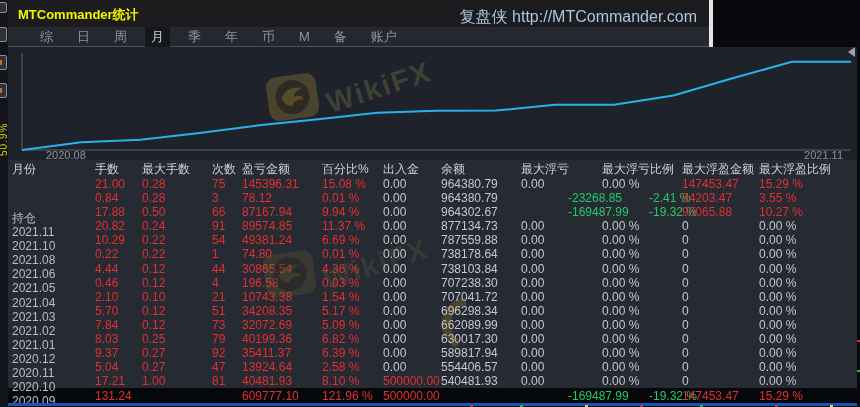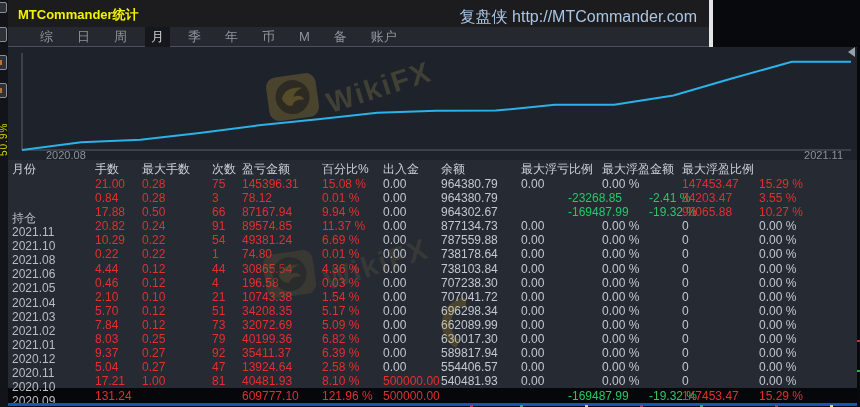--- a/index.html
+++ b/index.html
@@ -111,20 +111,21 @@
     <div class="table" id="stats-table">
         <div class="trow header">
           <div>月份</div>
           <div>手数</div>
           <div>最大手数</div>
           <div>次数</div>
           <div>盈亏金额</div>
           <div>百分比%</div>
           <div>出入金</div>
           <div>余额</div>
+          <div>最大浮亏</div>
           <div>最大浮亏比例</div>
           <div>最大浮盈金额</div>
           <div>最大浮盈比例</div>
         </div>
         <div class="trow">
           <div class="c-label">持仓</div>
           <div class="c-red">21.00</div>
           <div class="c-red">0.28</div>
           <div class="c-red">75</div>
           <div class="c-red">145396.31</div>

